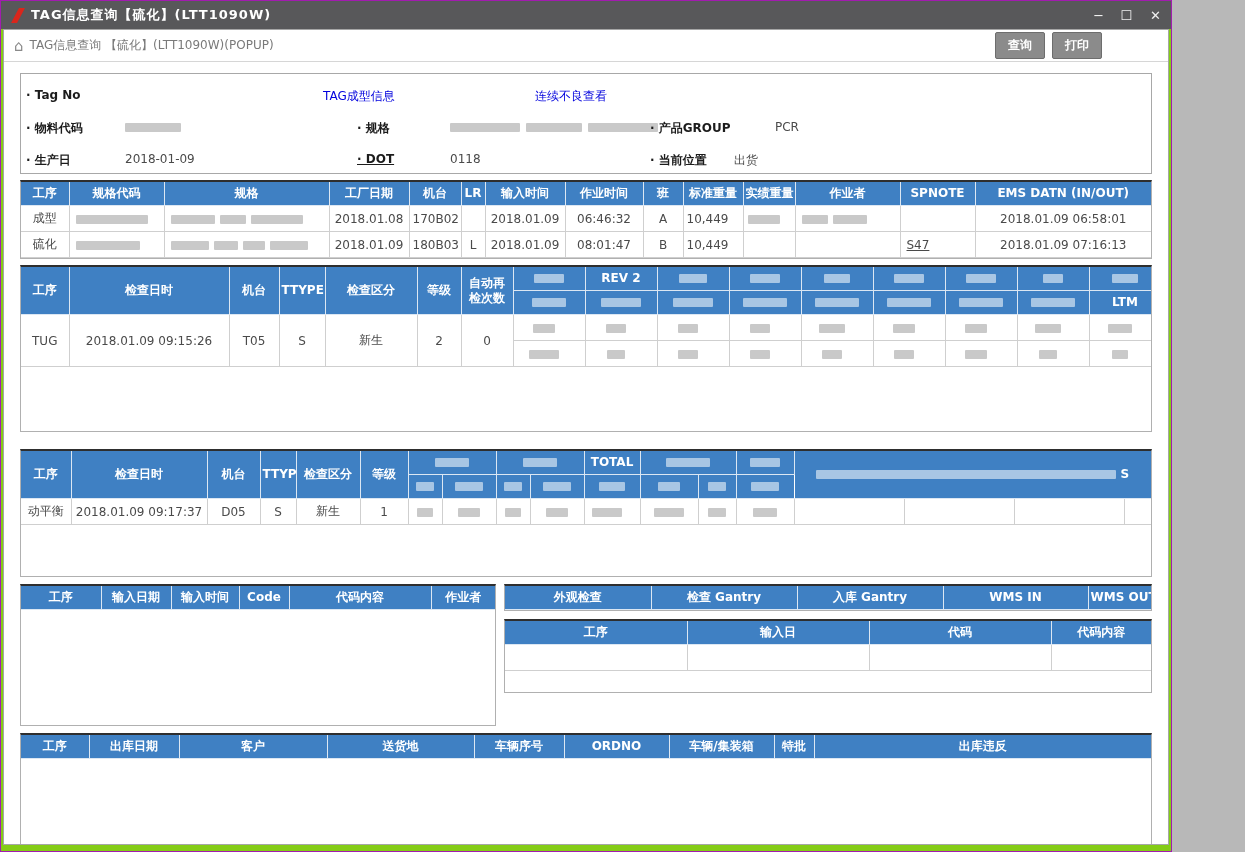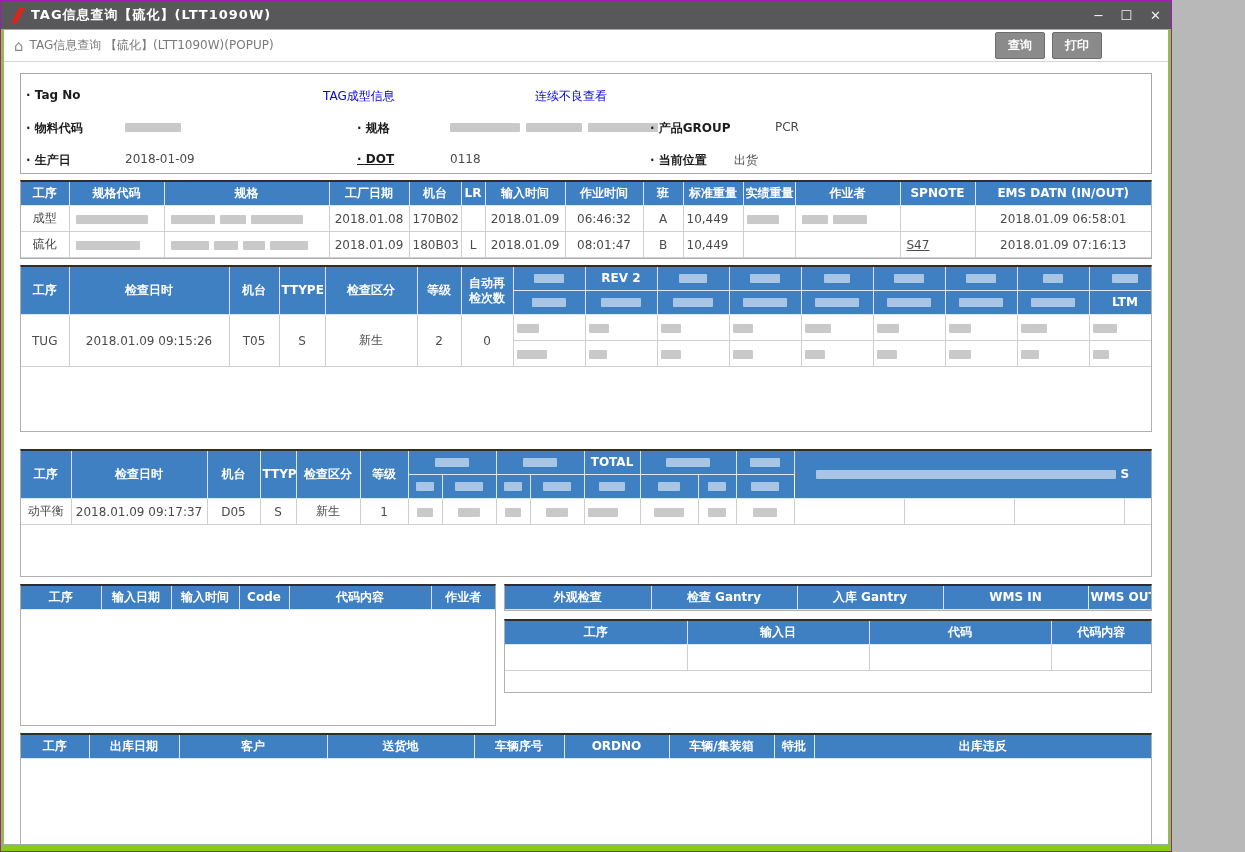--- a/index.html
+++ b/index.html
@@ -24,21 +24,21 @@
   .tag-input { position:absolute; left:76px; top:7px; width:190px; height:26px; border:1px solid #9a9a9a; background:#fff; font-size:12px; color:#4a4a4a; display:flex; align-items:center; padding:0 6px; }
   .link { color:#0000dd; font-size:12px; cursor:pointer; text-decoration:none; }
 
   .twrap { border:1px solid #b0b0b0; border-top:2px solid #2e2e2e; background:#fff; overflow:hidden; }
   table { width:100%; border-collapse:collapse; table-layout:fixed; }
   th { background:#3f80c3; color:#fff; font-size:12px; font-weight:bold; text-align:center; padding:4px 2px; border-right:1px solid #dce7f3; border-bottom:1px solid #dce7f3; line-height:1.25; overflow:hidden; white-space:nowrap; }
   th.wrapok { white-space:normal; }
   tr th:last-child { border-right:none; }
   td { font-size:12px; color:#4a4a4a; background:#fff; text-align:center; padding:4px 3px; height:26px; border-right:1px solid #cfcfcf; border-bottom:1px solid #cfcfcf; overflow:hidden; white-space:nowrap; }
   tr td:last-child { border-right:none; }
-  td.ra { text-align:left; padding-right:14px;margin-top:15px; }
+  td.ra { text-align:center; padding-right:14px;margin-top:15px; }
   td.la { text-align:left; padding-left:6px;text-decoration:underline; }
   td.blue { color:#0000dd; }
   .redact { display:inline-block; height:9px; background:#c9c9c9; border-radius:1px; vertical-align:middle; }
   th .redact { background:rgba(255,255,255,0.55); }
   .row4 { display:flex; gap:8px; margin-top:7px; }
   .rightcol { flex:1; display:flex; flex-direction:column; }
 </style>
 </head>
 <body>
 

